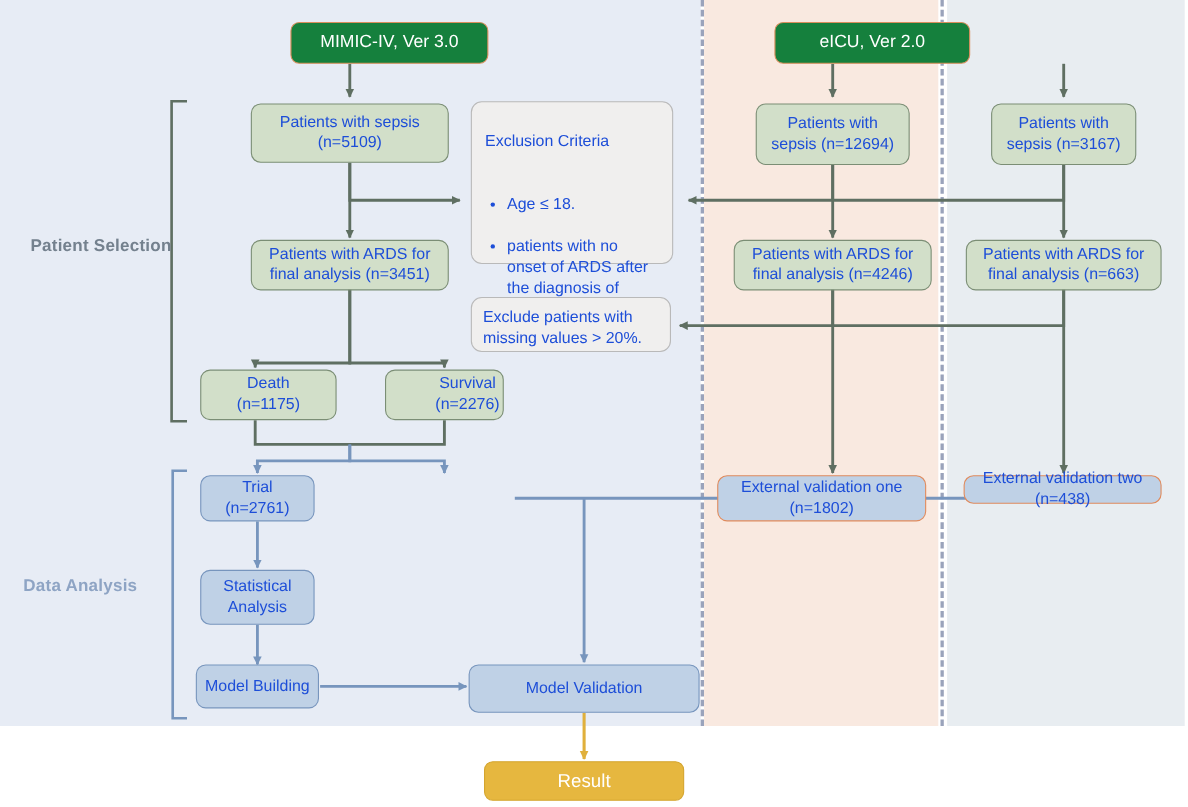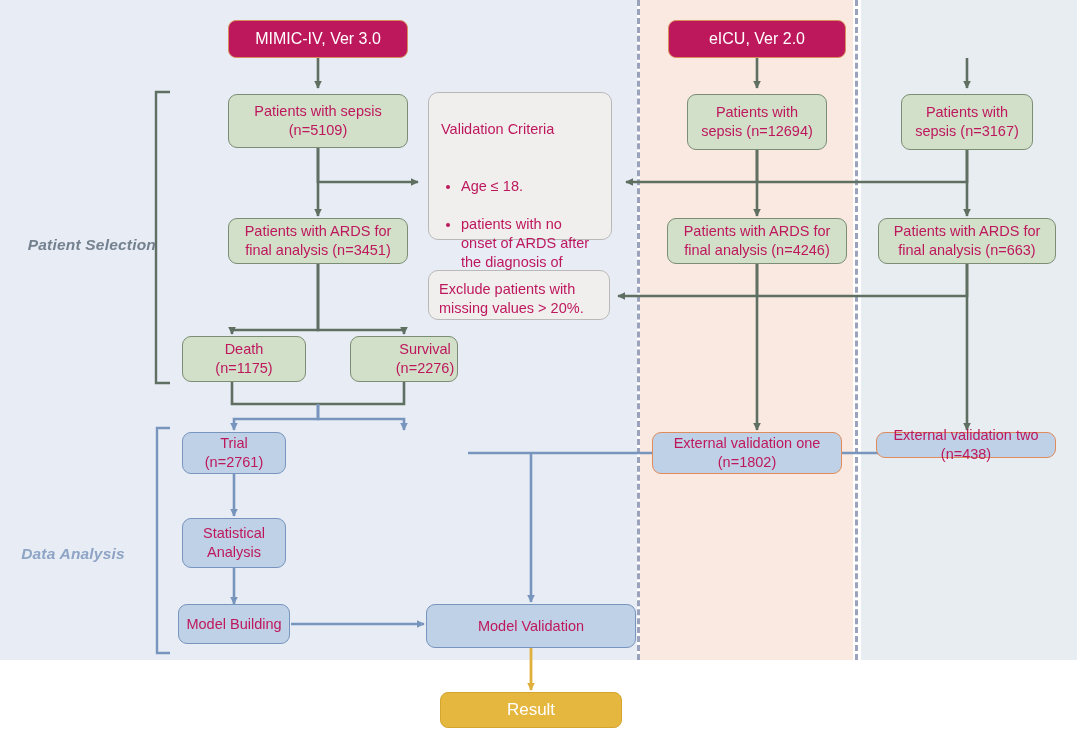--- a/index.html
+++ b/index.html
@@ -34,30 +34,31 @@
   .node{
     position:absolute;
     box-sizing:border-box;
     display:flex;
     align-items:center;
     justify-content:center;
     text-align:center;
     border-radius:9px;
     font-size:14.5px;
     line-height:1.28;
-    color:#be185d;
+    color:#1d4ed8;
     padding:2px 6px;
     white-space:pre-line;
   }
   .n-orange{
-    background:#be185d;
+    background:#15803d;
     border:1.4px solid #d98e5c;
     color:#ffffff;
     font-size:16px;
     border-radius:8px;
+    margin-left:36px;
   }
   .n-green{
     background:#d2dfc9;
     border:1.6px solid #7b8e75;
   }
   .n-blue{
     background:#bfd1e6;
     border:1.6px solid #7795bd;
   }
   .n-blue-orange{
@@ -96,25 +97,23 @@
   #node-exclude-missing{
     display:block;
     text-align:left;
     padding:9px 10px;
     line-height:1.3;
   }
 
   
   .section-label{
     position:absolute;
-    font-style:italic;
     font-weight:bold;
     font-size:15.5px;
     letter-spacing:0.2px;
-    margin-top:21px;
   }
   #label-patient-selection{left:8px;top:215px;width:148px;text-align:right;color:#74818e;}
   #label-data-analysis{left:8px;top:524px;width:130px;text-align:center;color:#8ea4c4;}
 </style>
 </head>
 <body>
 
 <div id="canvas">
 
   <div class="band" id="band-left"></div>
@@ -203,21 +202,21 @@
   <div class="node n-green" id="node-mimic-sepsis" style="left:228px;top:94px;width:180px;height:54px;">Patients with sepsis
 (n=5109)</div>
 
   <div class="node n-green" id="node-eicu-sepsis" style="left:687px;top:94px;width:140px;height:56px;">Patients with
 sepsis (n=12694)</div>
 
   <div class="node n-green" id="node-nwicu-sepsis" style="left:901px;top:94px;width:132px;height:56px;">Patients with
 sepsis (n=3167)</div>
 
   <div class="node n-gray" id="node-exclusion-criteria" style="left:428px;top:92px;width:184px;height:148px;">
-    <div class="ec-title">Validation Criteria</div>
+    <div class="ec-title">Exclusion Criteria</div>
     <ul>
       <li>Age  ≤ 18.</li>
       <li>patients with no onset of ARDS after the diagnosis of sepsis.</li>
     </ul>
   </div>
 
   <div class="node n-green" id="node-mimic-ards" style="left:228px;top:218px;width:180px;height:46px;">Patients with ARDS for
 final analysis (n=3451)</div>
 
   <div class="node n-green" id="node-eicu-ards" style="left:667px;top:218px;width:180px;height:46px;">Patients with ARDS for

